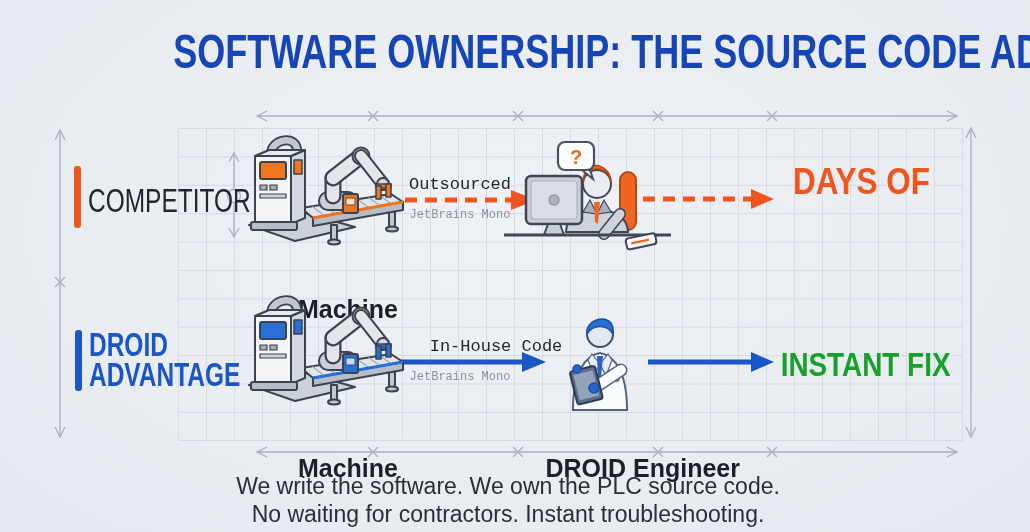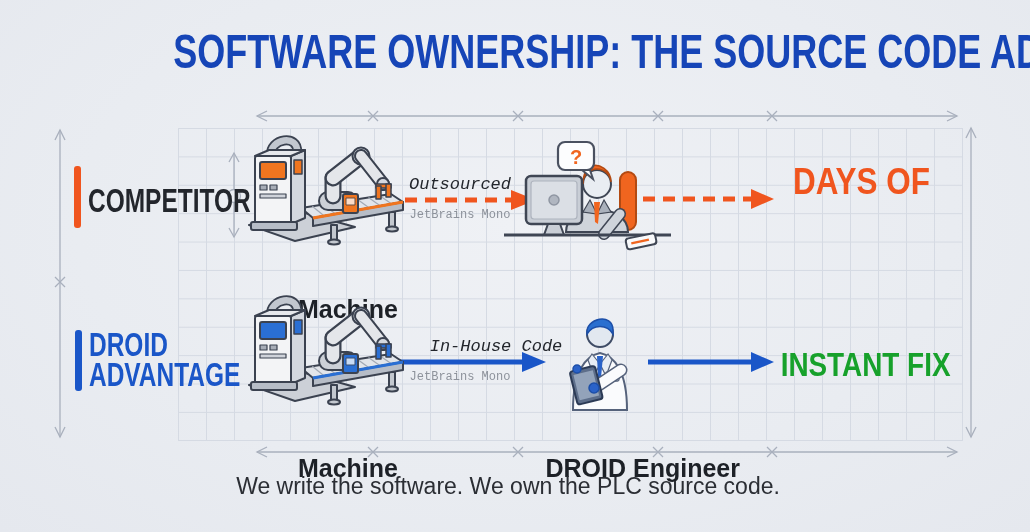--- a/index.html
+++ b/index.html
@@ -17,28 +17,28 @@
       linear-gradient(to bottom,#d5dae3 1px,transparent 1px);
     background-size:28px 28.4px;
     border-right:1px solid #d5dae3;border-bottom:1px solid #d5dae3;
   }
   #bp-overlay{left:0;top:0;z-index:2;}
   .content{z-index:3;}
   
   .cond{display:inline-block;transform-origin:center;white-space:nowrap;}
   .title-wrap{left:0;top:24px;width:1030px;text-align:center;}
   .title-text{font-size:48px;font-weight:800;color:#1645b7;letter-spacing:0px;transform:scaleX(0.75);}
-  .row-label{font-weight:700;color:#23262c;}
+  .row-label{font-weight:400;color:#23262c;}
   .comp-label{left:88px;top:181px;font-size:34px;}
   .comp-label .cond{transform:scaleX(0.72);transform-origin:left center;}
   .droid-label{left:89px;top:329px;font-size:34px;line-height:30px;color:#1a56c8;font-weight:800;}
   .droid-label .cond{transform:scaleX(0.72);transform-origin:left center;display:block;}
   .accent-bar{width:7px;border-radius:3px;z-index:3;}
   .caption{font-size:25px;font-weight:700;color:#1d2127;text-align:right;margin-top:44px;}
-  .mono-label{font-family:"Liberation Mono","DejaVu Sans Mono",monospace;color:#23262c;font-size:17px;text-align:center;white-space:nowrap;font-style:italic;}
+  .mono-label{font-family:"Liberation Mono","DejaVu Sans Mono",monospace;color:#23262c;font-size:17px;text-align:center;white-space:nowrap;}
   .mono-sub{font-family:"Liberation Mono","DejaVu Sans Mono",monospace;color:#8d929b;font-size:12px;text-align:center;white-space:nowrap;}
   .outcome{font-weight:800;text-align:center;}
   .outcome .cond{transform:scaleX(0.85);}
   .days{left:762px;top:167px;width:200px;font-size:37px;line-height:30px;color:#f0551e;}
   .fix{left:762px;top:345px;width:200px;font-size:34px;color:#17a12b;}
   .fix .cond{transform:scaleX(0.82);}
   .footer-line{left:0;width:1016px;text-align:center;font-size:23px;color:#2b2e34;}
   svg{display:block;}
 </style>
 </head>
@@ -286,14 +286,15 @@
       <circle cx="32" cy="73" r="4" fill="#2a62c8" stroke="#1d4fa8" stroke-width="1.5"></circle>
     </svg>
   </div>
   <div class="abs content caption" style="left:440px;top:410px;width:300px;">DROID Engineer</div>
 
   <div class="abs content outcome fix">
     <span class="cond">INSTANT FIX</span>
   </div>
 
   <div class="abs content footer-line" style="top:473px;">We write the software. We own the PLC source code.</div>
+  <div class="abs content footer-line" style="top:501px;">No waiting for contractors. Instant troubleshooting.</div>
 
 </div>
 
 </body></html>

